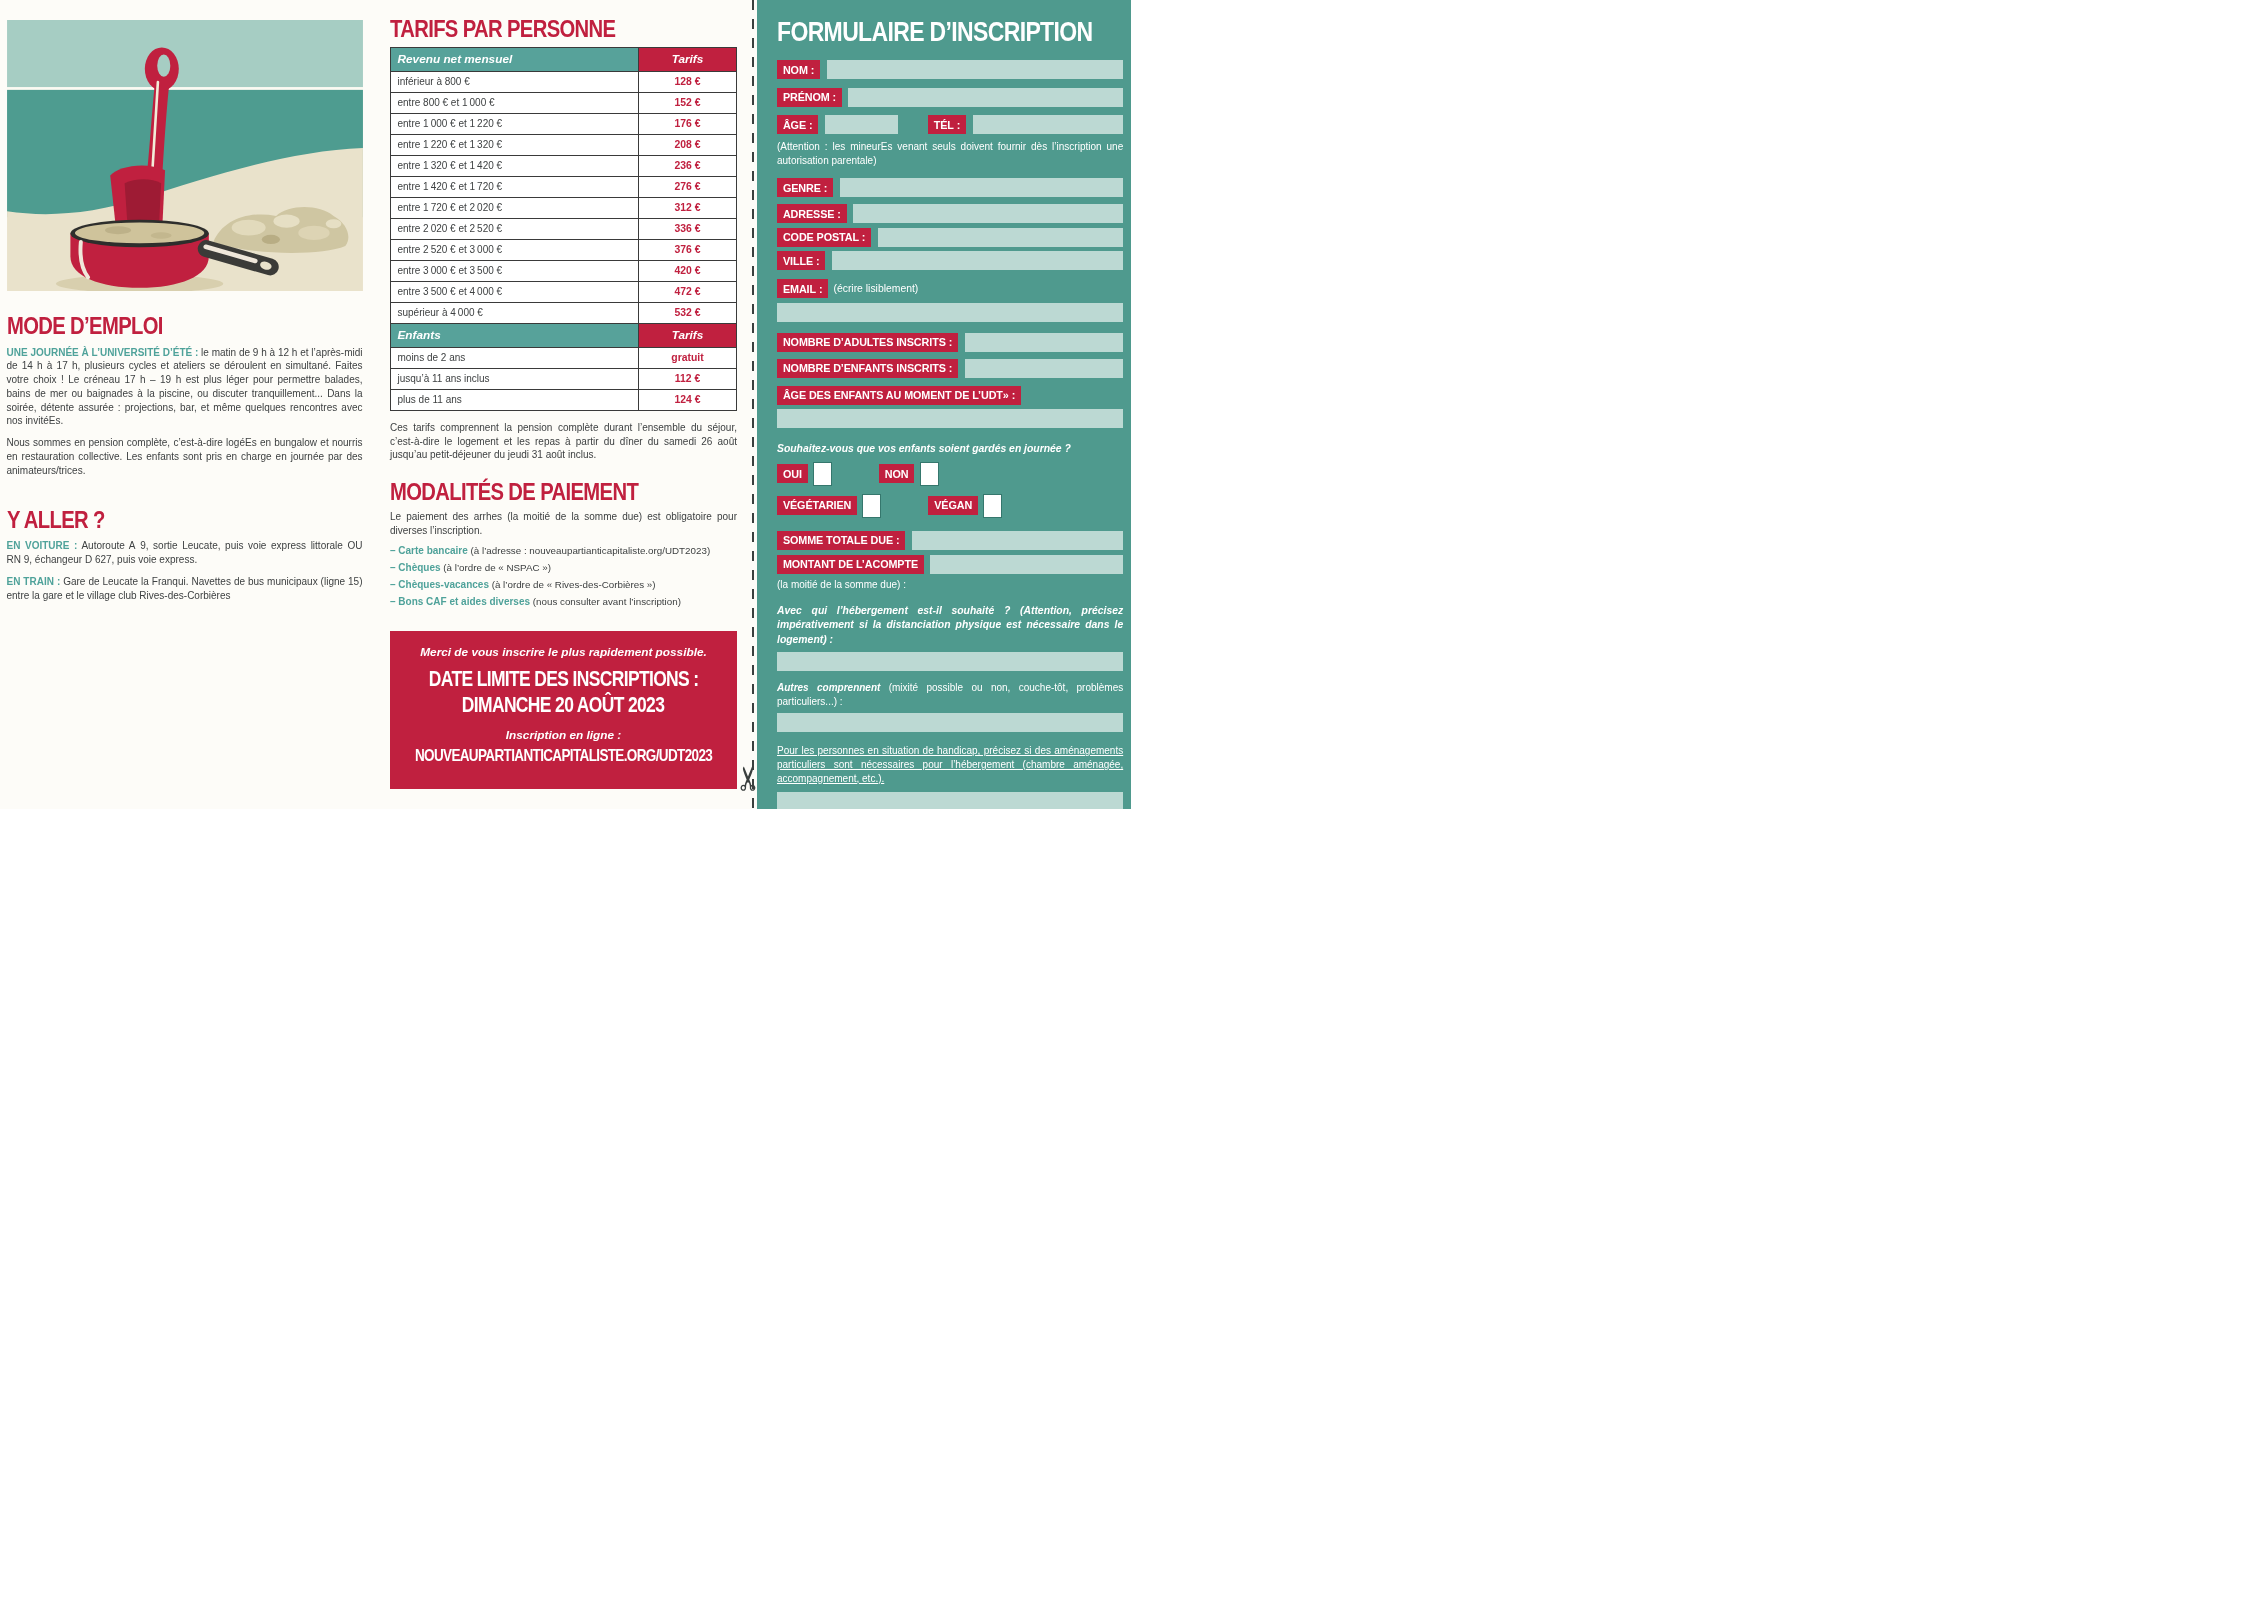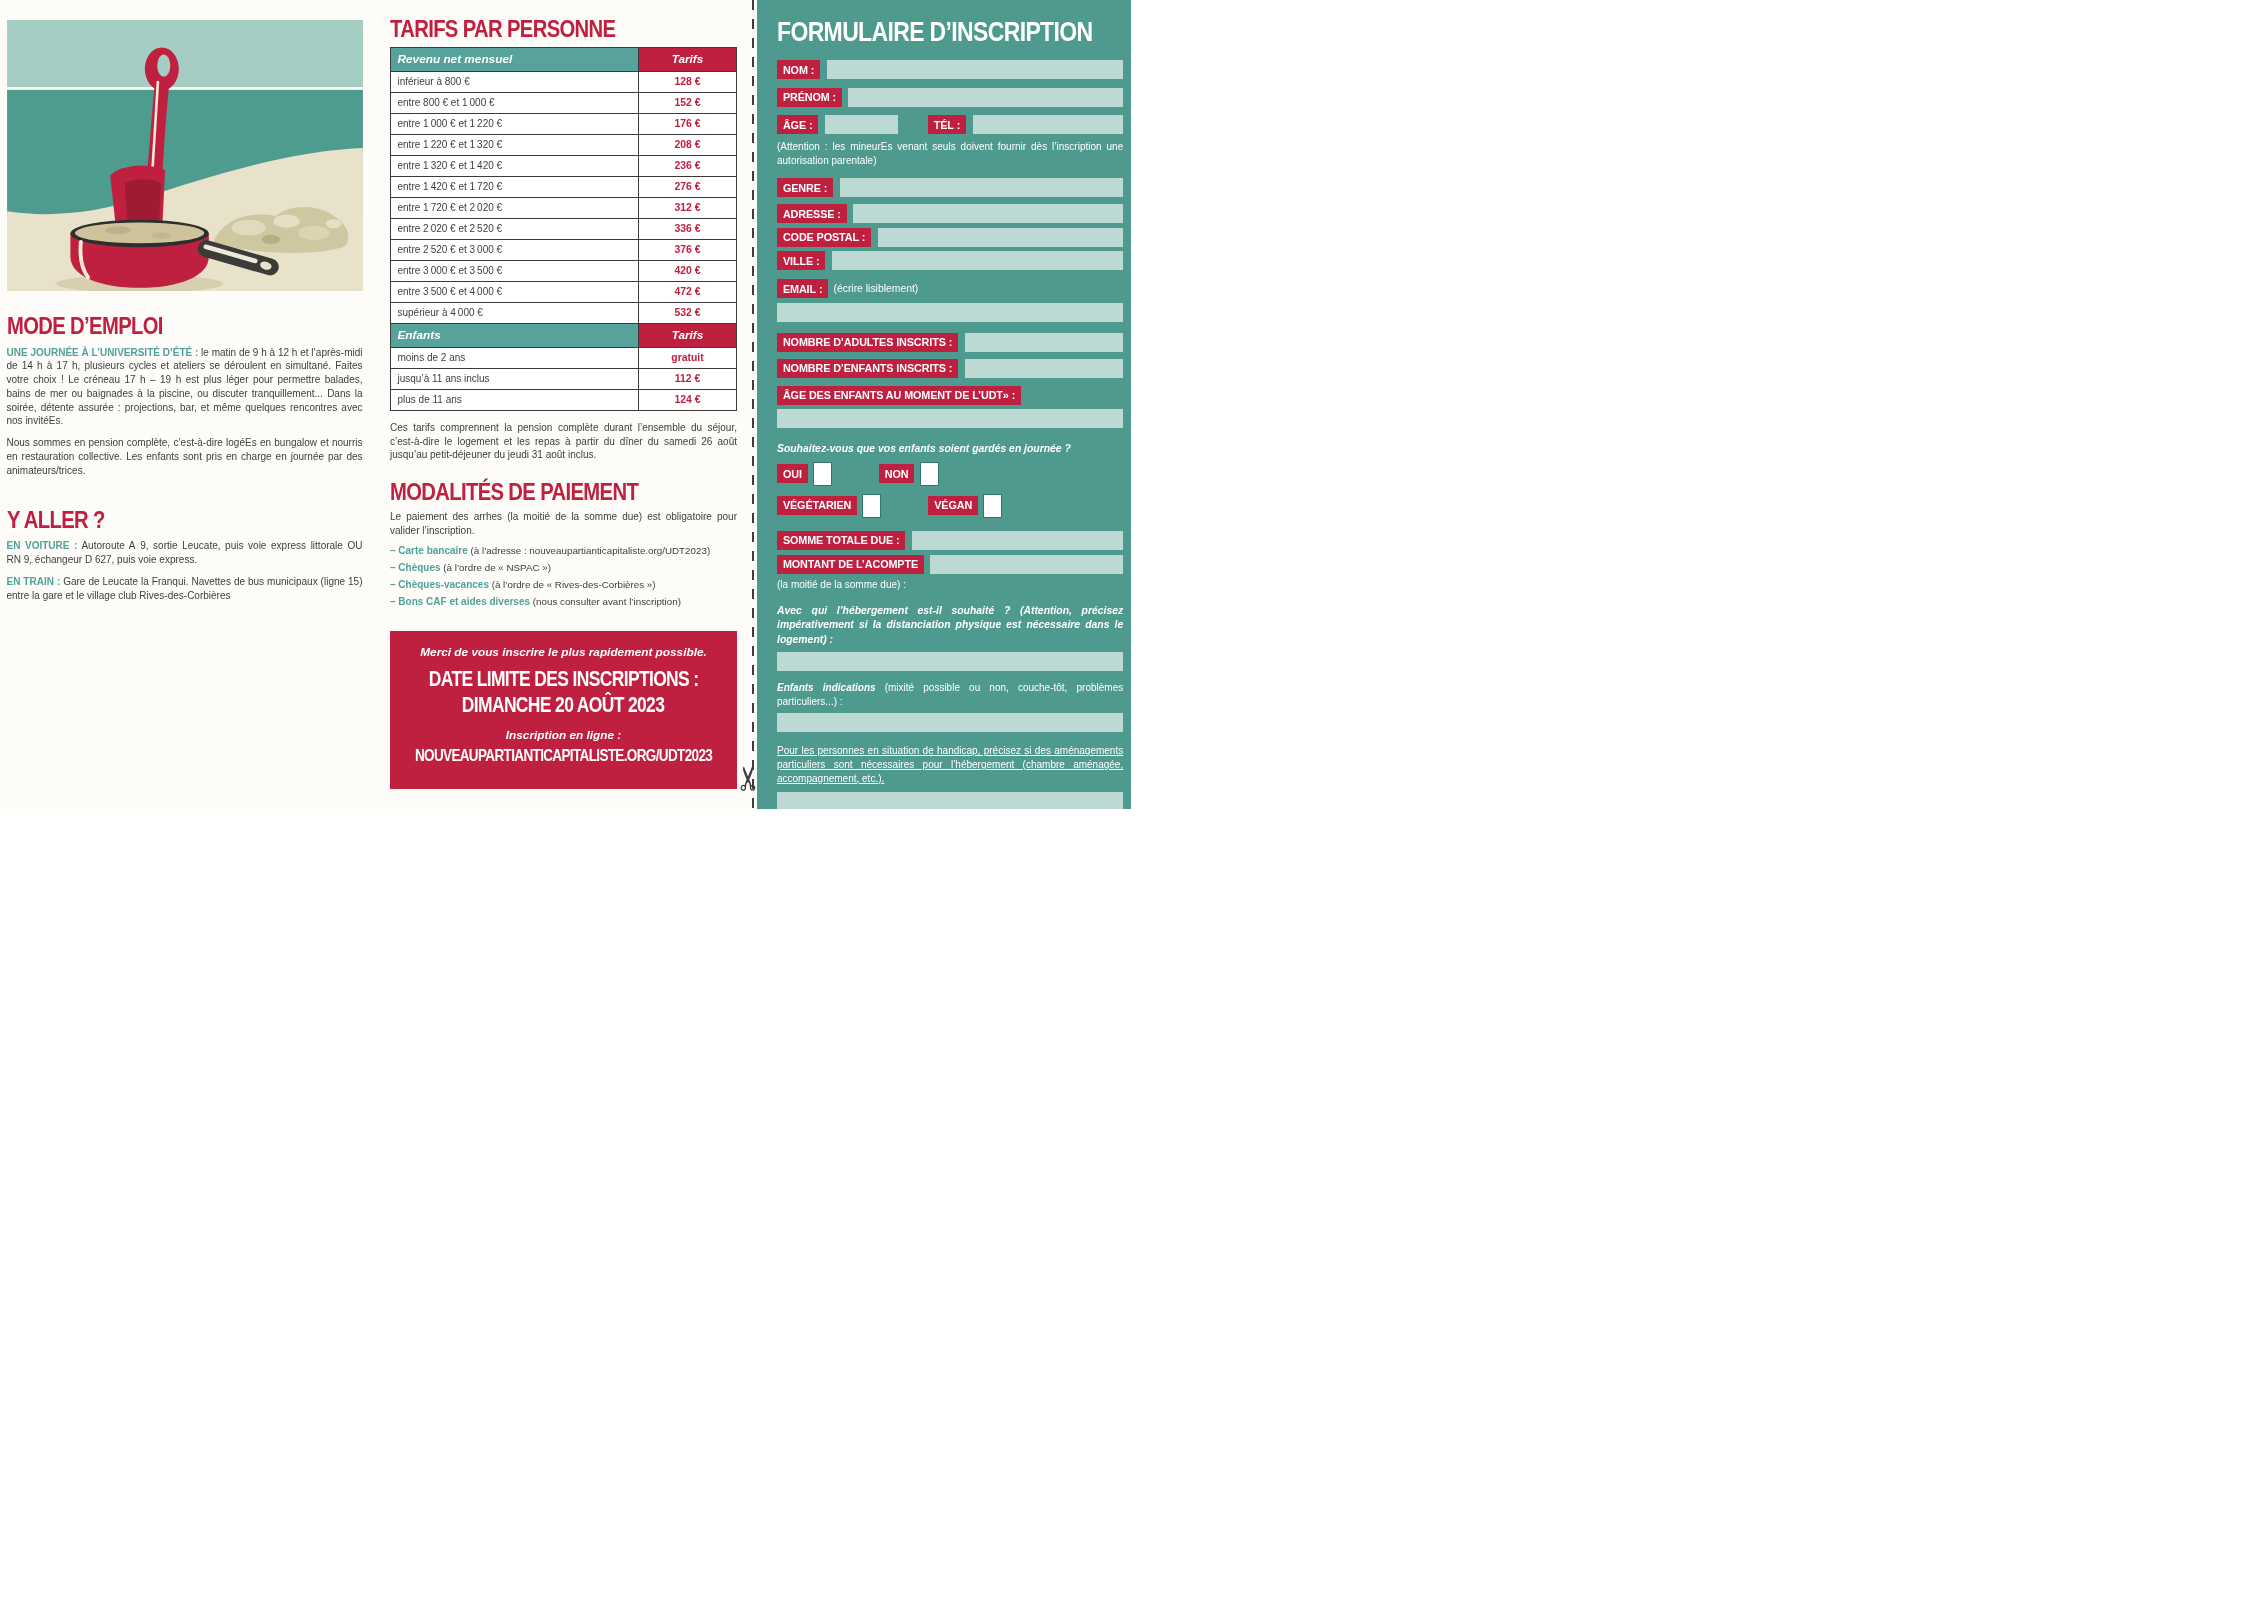--- a/index.html
+++ b/index.html
@@ -209,21 +209,21 @@
           <tr>
             <td class="c-label">plus de 11 ans</td>
             <td class="c-price">124&nbsp;€</td>
           </tr>
         </tbody>
       </table>
 
     <p class="body note">Ces tarifs comprennent la pension complète durant l’ensemble du séjour, c’est-à-dire le logement et les repas à partir du dîner du samedi 26 août jusqu’au petit-déjeuner du jeudi 31 août inclus.</p>
 
     <h2 class="pay"><span class="display">MODALITÉS DE PAIEMENT</span></h2>
-    <p class="body intro">Le paiement des arrhes (la moitié de la somme due) est obligatoire pour valider l’inscription.</p>
+    <p class="body intro">Le paiement des arrhes (la moitié de la somme due) est obligatoire pour diverses l’inscription.</p>
     <div class="pay-items">
       <div class="pay-item"><span class="lead">– Carte bancaire</span><span> (à l’adresse&nbsp;: nouveaupartianticapitaliste.org/UDT2023)</span></div>
       <div class="pay-item"><span class="lead">– Chèques</span><span> (à l’ordre de «&nbsp;NSPAC&nbsp;»)</span></div>
       <div class="pay-item"><span class="lead">– Chèques-vacances</span><span> (à l’ordre de «&nbsp;Rives-des-Corbières&nbsp;»)</span></div>
       <div class="pay-item"><span class="lead">– Bons CAF et aides diverses</span><span> (nous consulter avant l’inscription)</span></div>
     </div>
   </div>
 
   <div class="redbox redbox-mid">
     <div class="rb-it">Merci de vous inscrire le plus rapidement possible.</div>
@@ -310,21 +310,21 @@
     </div>
     <div class="frow" style="margin-top:5.2px;">
       <span class="flabel">MONTANT DE L’ACOMPTE</span>
       <span class="finput"></span>
     </div>
     <div class="fnote" style="margin-top:4.6px; text-align:left;">(la moitié de la somme due)&nbsp;:</div>
 
     <div class="fq just">Avec qui l’hébergement est-il souhaité&nbsp;? (Attention, précisez impérativement si la distanciation physique est nécessaire dans le logement)&nbsp;:</div>
     <span class="finput full"></span>
 
-    <div class="autres"><span class="alead">Enfants indications</span><span> (mixité possible ou non, couche-tôt, problèmes particuliers...)&nbsp;:</span></div>
+    <div class="autres"><span class="alead">Autres comprennent</span><span> (mixité possible ou non, couche-tôt, problèmes particuliers...)&nbsp;:</span></div>
     <span class="finput full"></span>
 
     <div class="fnote" style="margin-top:12px;text-decoration:underline;">Pour les personnes en situation de handicap, précisez si des aménagements particuliers sont nécessaires pour l’hébergement (chambre aménagée, accompagnement, etc.).</div>
     <span class="finput full" style="margin-top:6.5px;"></span>
 
   </div>
 
   <span class="scissors">✂</span>
 </div>
 

